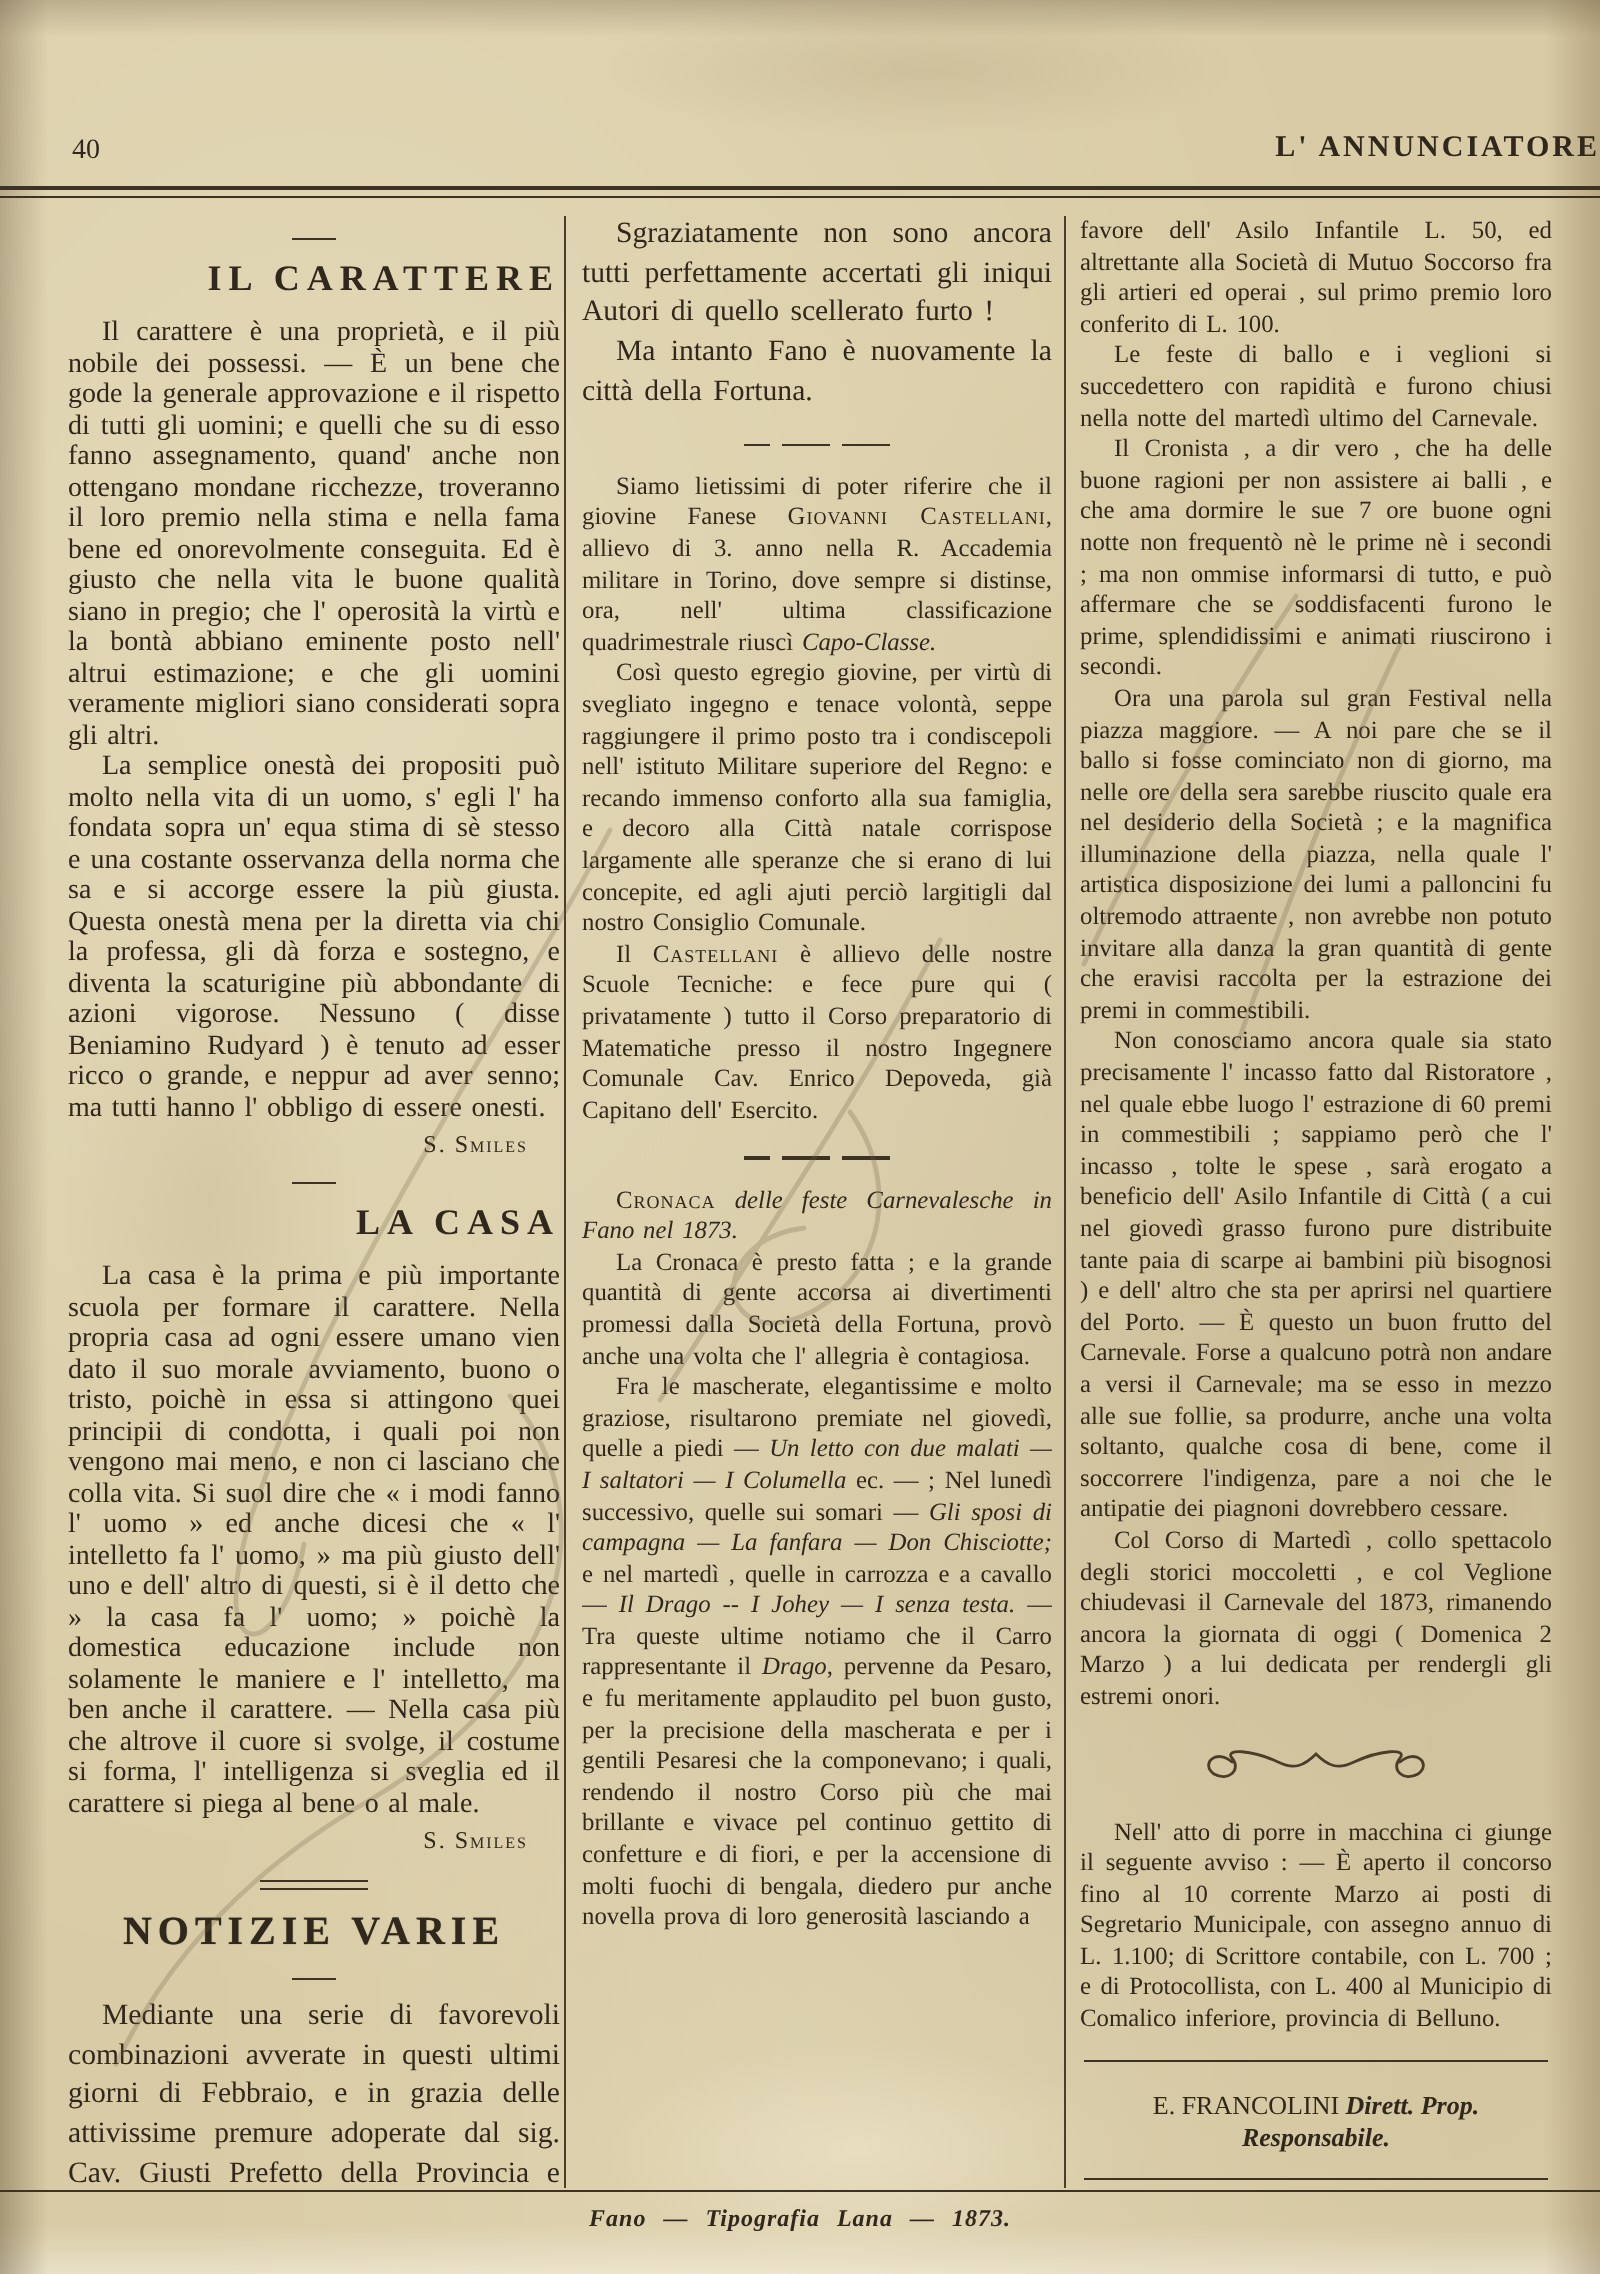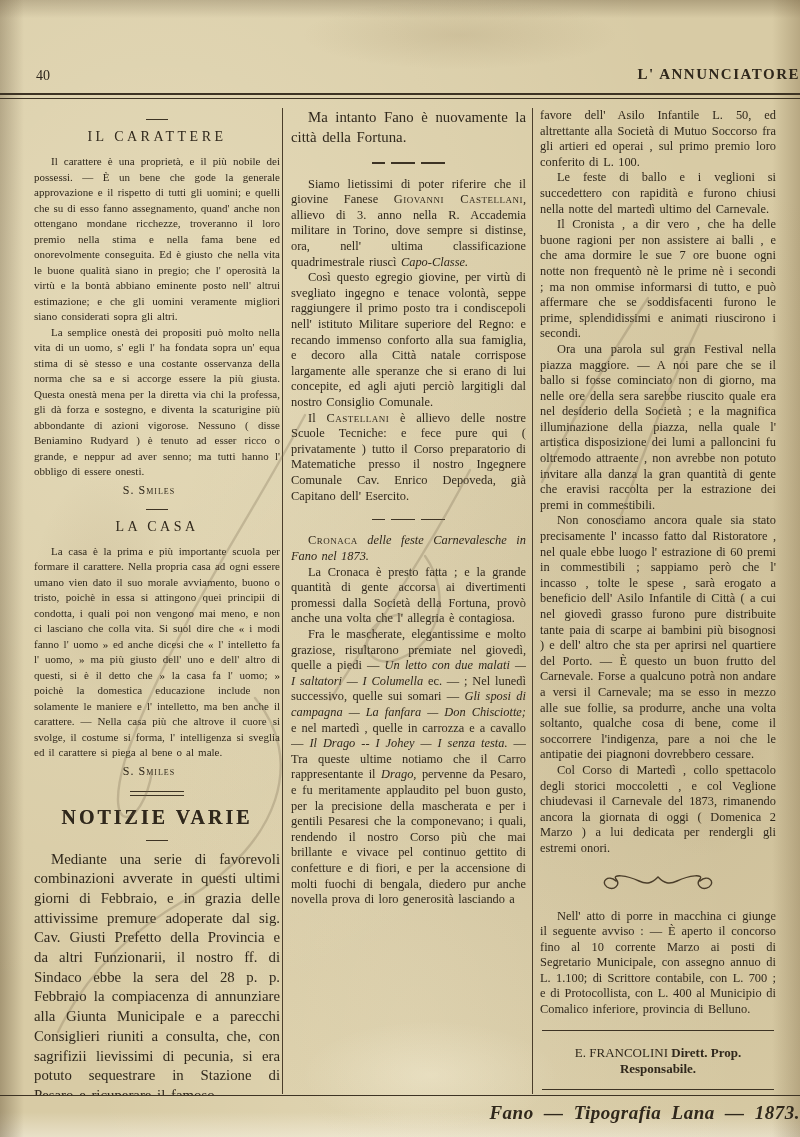--- a/index.html
+++ b/index.html
@@ -31,47 +31,47 @@
   .colrule-1{left:282px;}
   .colrule-2{left:532px;}
 
   .col{position:absolute;top:108px;height:988px;overflow:hidden;z-index:3;}
   .col1{left:34px;width:246px;}
   .col2{left:291px;width:235px;}
   .col3{left:540px;width:236px;}
 
   .h1{font-size:20px;font-weight:700;letter-spacing:3px;text-align:center;margin:8px 0 0;
       text-shadow:0 0 .5px rgba(48,40,28,.7);}
-  .h2{font-size:14px;font-weight:400;letter-spacing:3.5px;text-align:center;margin:4px 0 9px;}
+  .h2{font-size:18px;font-weight:700;letter-spacing:3.5px;text-align:right;margin:4px 0 9px;}
   .dash{width:22px;border-top:1.3px solid #3d3324;margin:11px auto 9px;}
   .dashes{display:flex;justify-content:center;align-items:center;gap:6px;margin:15px 0 13px;}
   .dashes i{display:block;height:1.3px;background:#3d3324;}
   .dashes i:nth-child(1){width:13px;}
   .dashes i:nth-child(2){width:24px;}
   .dashes i:nth-child(3){width:24px;}
   .dbl{width:54px;height:3px;border-top:1.2px solid #3d3324;border-bottom:1.2px solid #3d3324;margin:12px auto 10px;}
   .rule{border-top:1.2px solid #3d3324;margin:12px 2px 0;}
 
   p.para{margin:0;text-align:justify;word-spacing:1.3px;hyphens:auto;}
   p.ind{text-indent:17px;}
-  p.small{font-size:11px;line-height:15.5px;}
+  p.small{font-size:14px;line-height:15.5px;}
   p.large{font-size:14.8px;line-height:19.7px;word-spacing:2px;}
   p.med{font-size:12.4px;line-height:15.6px;}
   .s-i{font-style:italic;}
-  .s-bi{font-weight:700;}
+  .s-bi{font-weight:700;font-style:italic;}
   .s-sc{font-variant:small-caps;letter-spacing:.5px;}
-  .sig{text-align:center;font-variant:small-caps;font-size:12px;letter-spacing:1px;
+  .sig{text-align:right;font-variant:small-caps;font-size:12px;letter-spacing:1px;
        padding-right:16px;margin:3px 0 2px;}
   .byline{text-align:center;font-size:13px;margin:14px 0 2px;}
   .flourish{display:block;margin:12px auto 10px;}
 
   .scribbles{position:absolute;left:0;top:0;z-index:5;pointer-events:none;}
   .footrule{position:absolute;left:0;right:0;top:1095px;border-top:1.3px solid #3d3324;z-index:4;}
-  .imprint{position:absolute;left:0;top:1102px;width:100%;text-align:right;z-index:4;
-    font-style:italic;font-weight:700;font-size:19px;letter-spacing:.5px;word-spacing:5px;}
+  .imprint{position:absolute;left:0;top:1102px;width:100%;text-align:center;z-index:4;
+    font-style:italic;font-weight:700;font-size:12px;letter-spacing:.5px;word-spacing:5px;}
 </style>
 </head>
 <body>
 
 <div class="page">
   <div class="blot b1"></div>
   <div class="blot b2"></div>
   <div class="blot b3"></div>
   <div class="blot b4"></div>
 
@@ -91,20 +91,21 @@
       <div class="dash"></div>
       <div class="h2">LA CASA</div>
       <p class="para small ind"><span>La casa è la prima e più importante scuola per formare il carattere. Nella propria casa ad ogni essere umano vien dato il suo morale avviamento, buono o tristo, poichè in essa si attingono quei principii di condotta, i quali poi non vengono mai meno, e non ci lasciano che colla vita. Si suol dire che « i modi fanno l' uomo » ed anche dicesi che « l' intelletto fa l' uomo, » ma più giusto dell' uno e dell' altro di questi, si è il detto che » la casa fa l' uomo; » poichè la domestica educazione include non solamente le maniere e l' intelletto, ma ben anche il carattere. — Nella casa più che altrove il cuore si svolge, il costume si forma, l' intelligenza si sveglia ed il carattere si piega al bene o al male.</span></p>
       <div class="sig">S. Smiles</div>
       <div class="dbl"></div>
       <div class="h1">NOTIZIE VARIE</div>
       <div class="dash"></div>
       <p class="para large ind"><span>Mediante una serie di favorevoli combinazioni avverate in questi ultimi giorni di Febbraio, e in grazia delle attivissime premure adoperate dal sig. Cav. Giusti Prefetto della Provincia e da altri Funzionarii, il nostro ff. di Sindaco ebbe la sera del 28 p. p. Febbraio la compiacenza di annunziare alla Giunta Municipale e a parecchi Consiglieri riuniti a consulta, che, con sagrifizii lievissimi di pecunia, si era potuto sequestrare in Stazione di Pesaro e ricuperare il famoso </span><span> </span></p>
     </section>
   <section class="col col2">
+      <p class="para large ind"><span>Sgraziatamente non sono ancora tutti perfettamente accertati gli iniqui Autori di quello scellerato furto !</span></p>
       <p class="para large ind"><span>Ma intanto Fano è nuovamente la città della Fortuna.</span></p>
       <div class="dashes">
         <i></i>
         <i></i>
         <i></i>
       </div>
       <p class="para med ind"><span>Siamo lietissimi di poter riferire che il giovine Fanese </span><span class="s-sc">Giovanni Castellani</span><span>, allievo di 3. anno nella R. Accademia militare in Torino, dove sempre si distinse, ora, nell' ultima classificazione quadrimestrale riuscì </span><span class="s-i">Capo-Classe.</span></p>
       <p class="para med ind"><span>Così questo egregio giovine, per virtù di svegliato ingegno e tenace volontà, seppe raggiungere il primo posto tra i condiscepoli nell' istituto Militare superiore del Regno: e recando immenso conforto alla sua famiglia, e decoro alla Città natale corrispose largamente alle speranze che si erano di lui concepite, ed agli ajuti perciò largitigli dal nostro Consiglio Comunale.</span></p>
       <p class="para med ind"><span>Il </span><span class="s-sc">Castellani</span><span> è allievo delle nostre Scuole Tecniche: e fece pure qui ( privatamente ) tutto il Corso preparatorio di Matematiche presso il nostro Ingegnere Comunale Cav. Enrico Depoveda, già Capitano dell' Esercito.</span></p>
       <div class="dashes">

